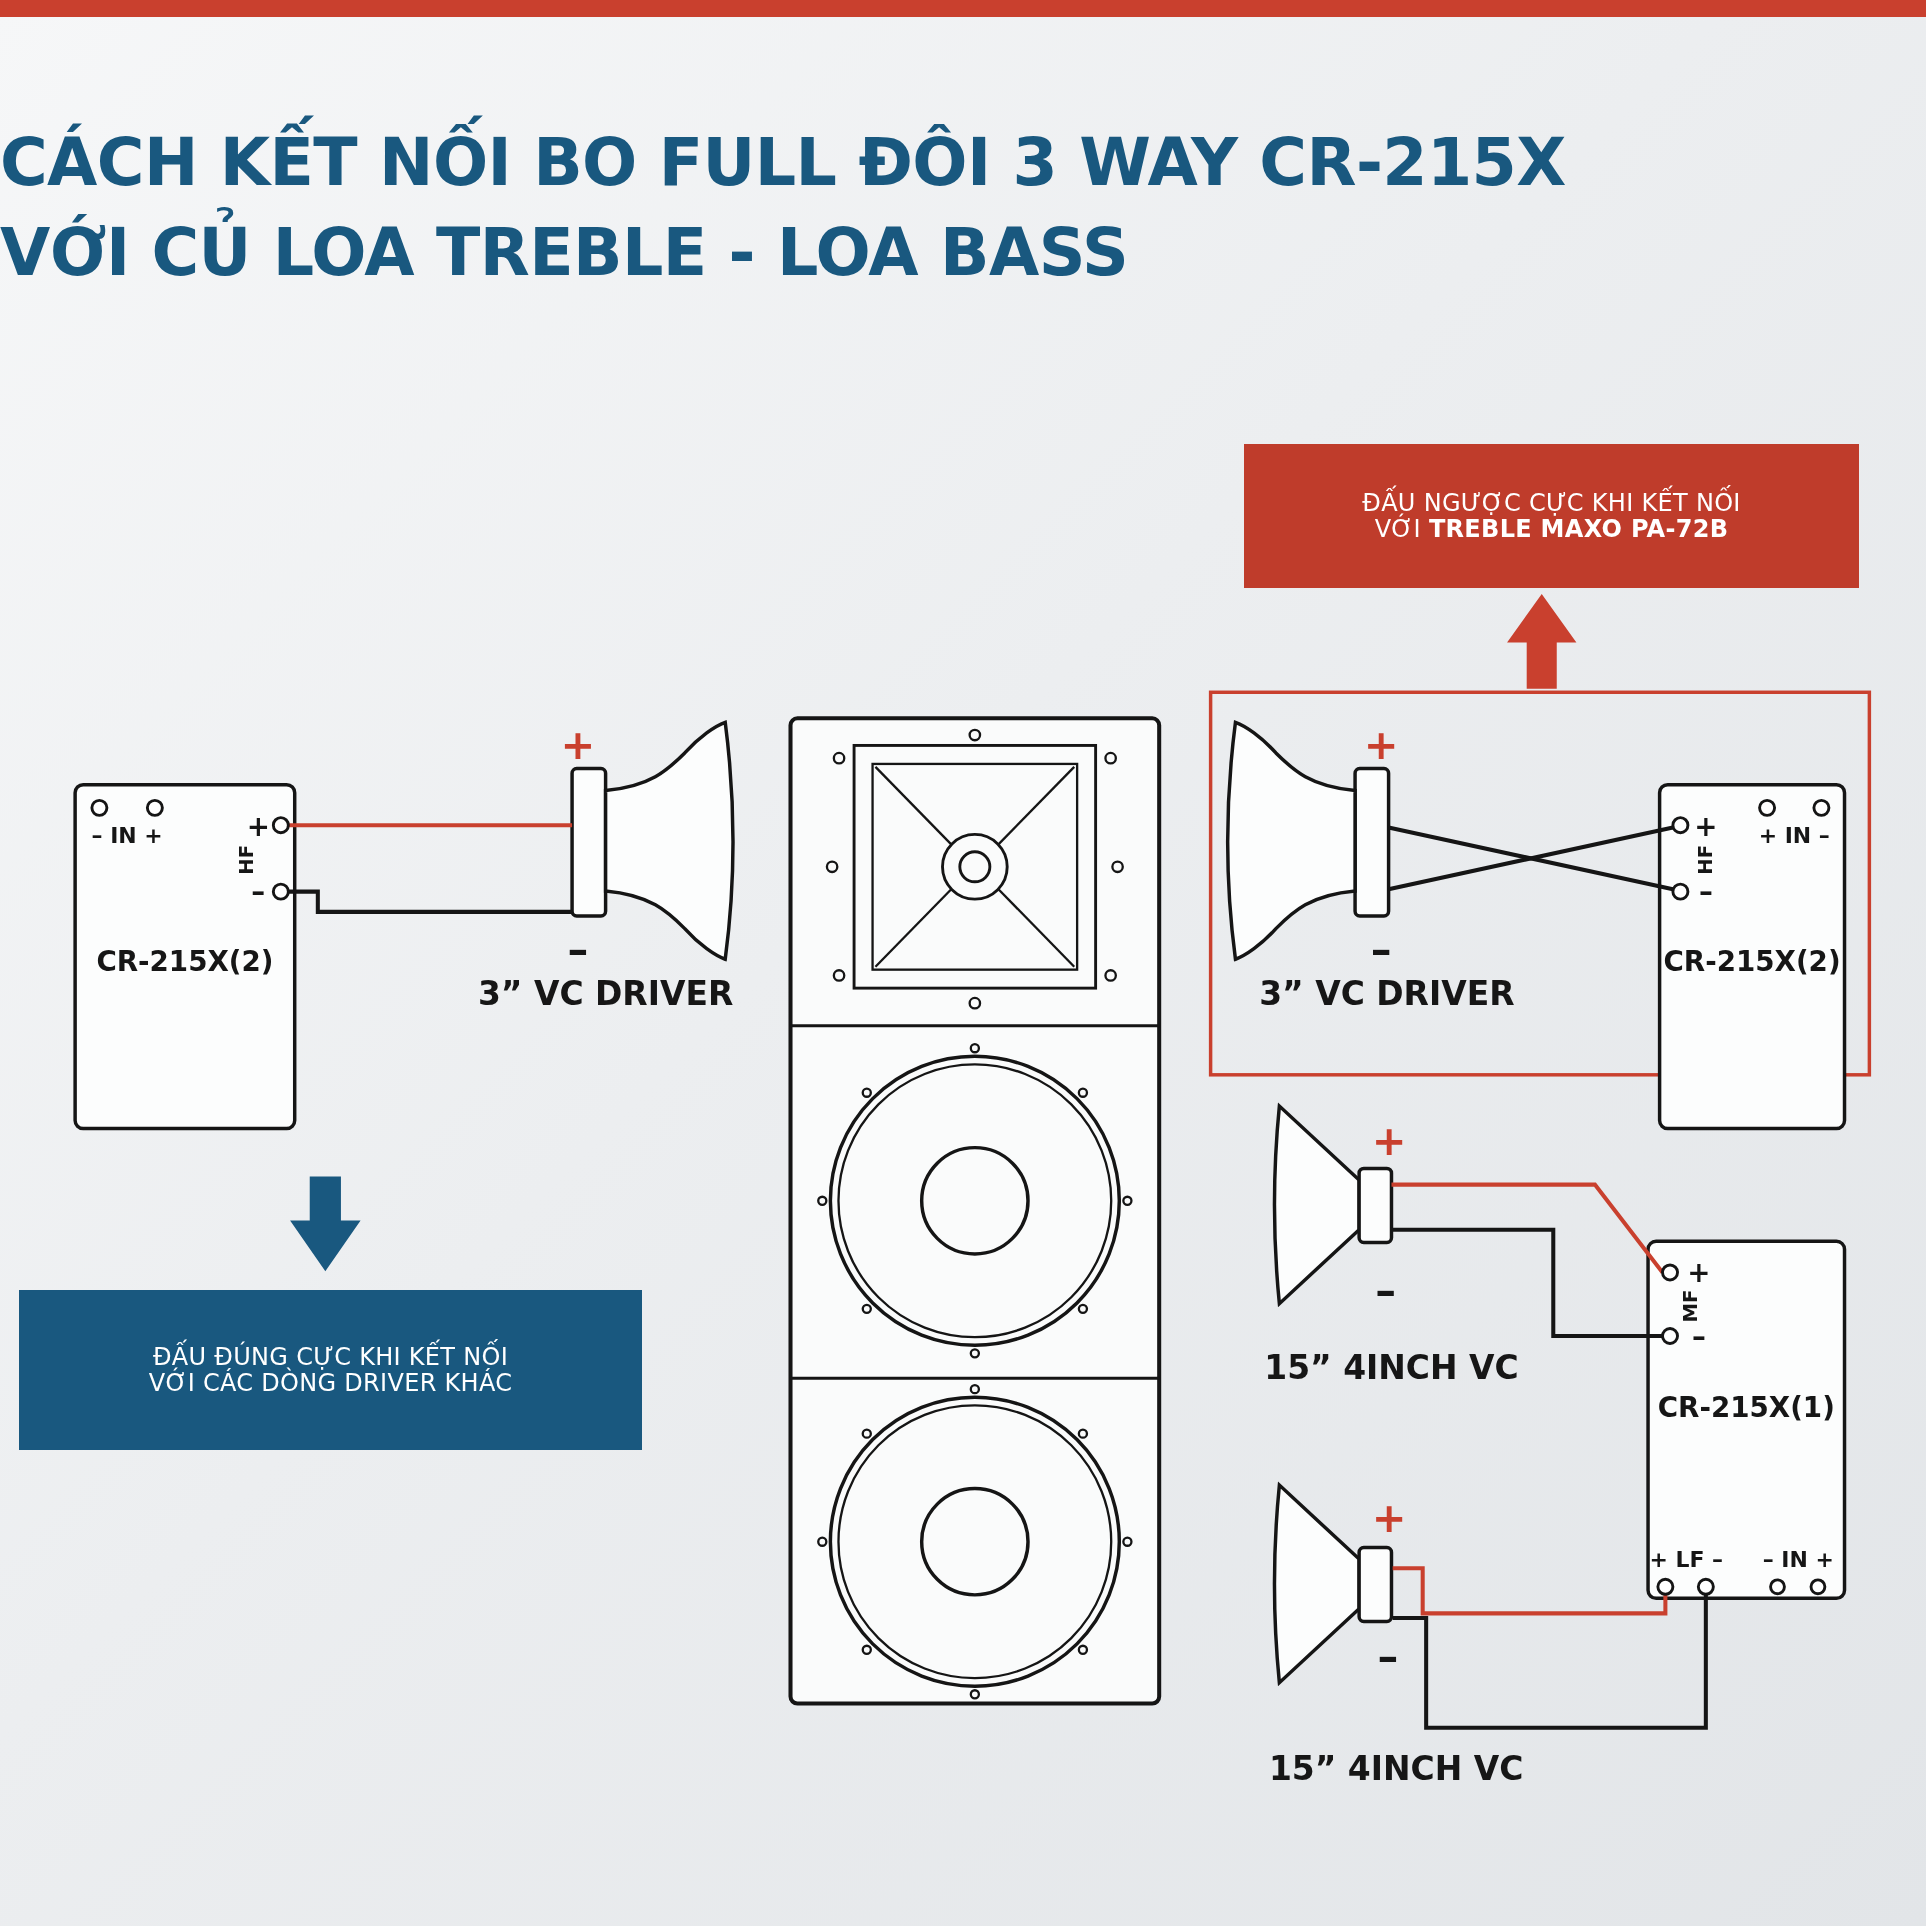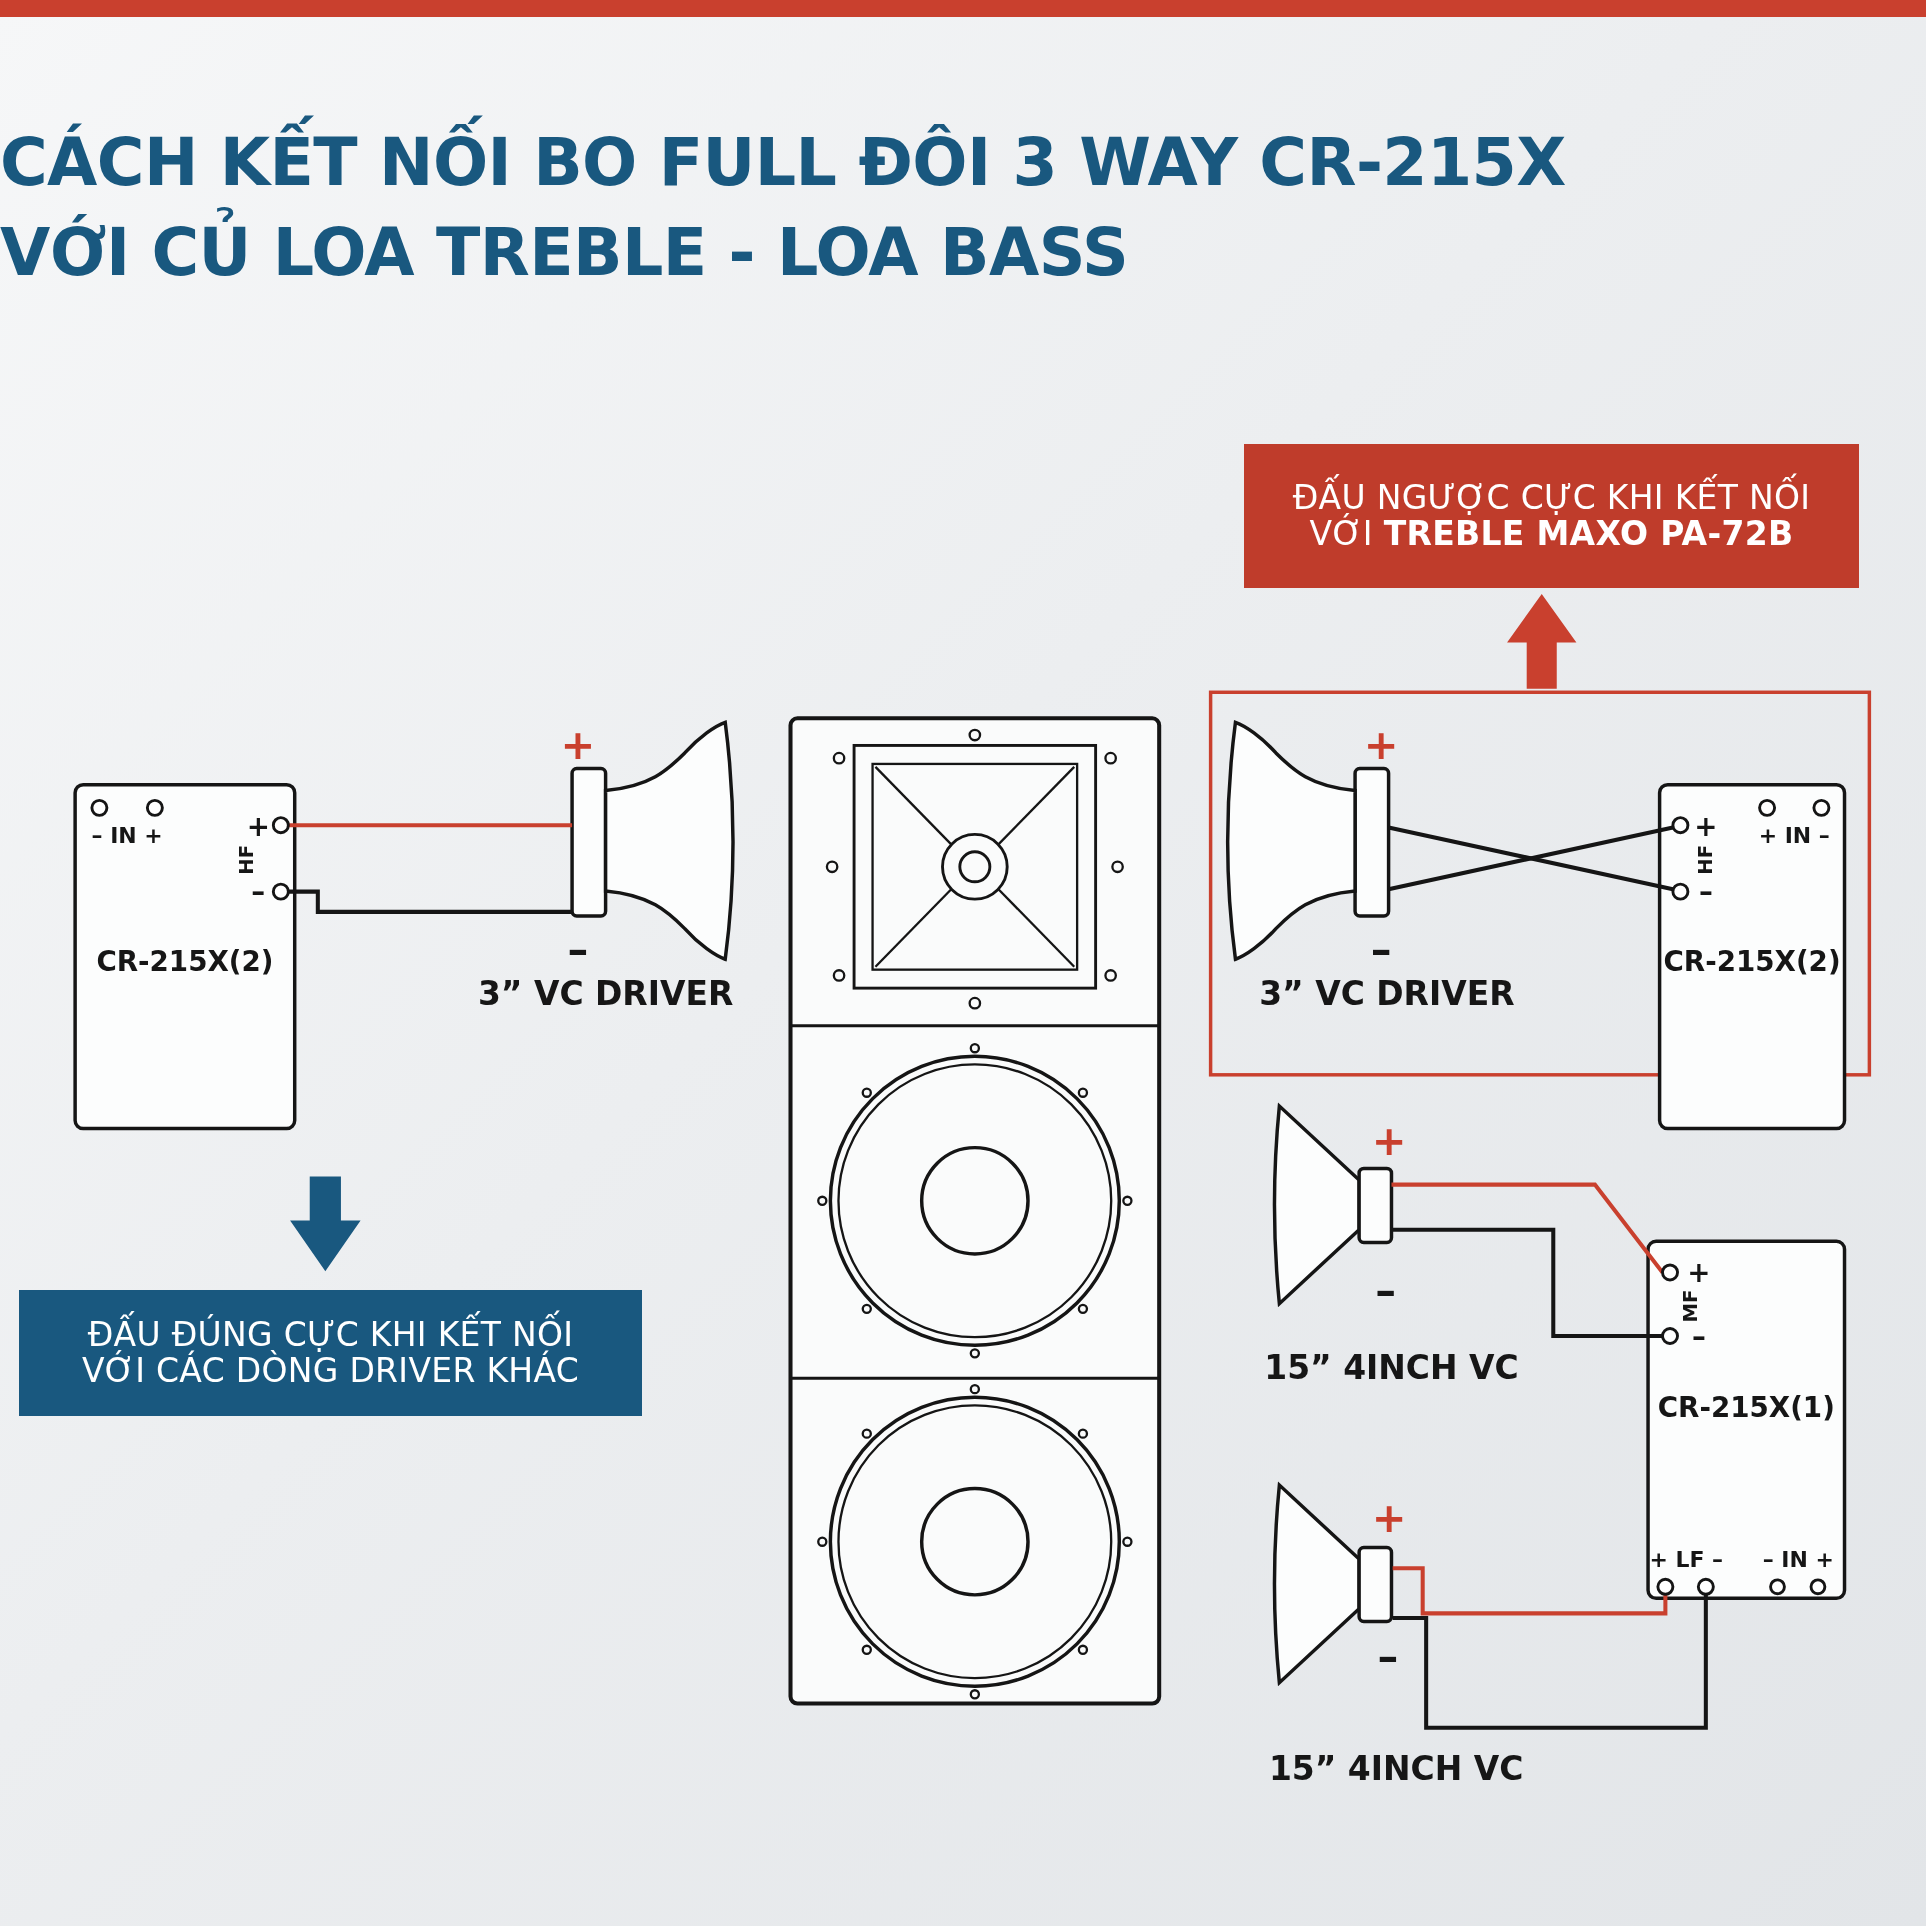--- a/index.html
+++ b/index.html
@@ -8,25 +8,25 @@
     background:linear-gradient(135deg,#f6f7f8 0%,#eceef0 45%,#e2e5e8 100%);
     font-family:"DejaVu Sans",sans-serif;
   }
   .topbar{position:absolute;top:0;left:0;width:100%;height:17.3px;background:#c9402e;}
   .title{
     position:absolute;top:118px;left:0;width:100%;text-align:left;
     color:#19587f;font-weight:bold;font-size:65px;line-height:1.38;letter-spacing:-0.6px;
   }
   .callout{
     position:absolute;color:#ffffff;text-align:center;display:flex;flex-direction:column;
-    justify-content:center;gap:0;font-size:33px;letter-spacing:0.3px;line-height:1.1;
+    justify-content:center;gap:0;font-size:24px;letter-spacing:0.3px;line-height:1.1;
   }
   .callout .b{font-weight:bold;}
   .callout.red{left:1244px;top:444px;width:615px;height:144px;background:#bf3c2b;}
-  .callout.blue{left:19px;top:1290px;width:623px;height:126px;background:#19587f;}
+  .callout.blue{left:19px;top:1290px;width:623px;height:160px;background:#19587f;}
   svg.diagram{position:absolute;left:0;top:0;}
   svg text{font-family:"DejaVu Sans",sans-serif;font-weight:bold;fill:#161616;}
   .t36{font-size:34px;}
   .t38{font-size:38px;}
   .t46{font-size:48px;}
   .t50{font-size:48px;}
   .t56{font-size:57px;}
   .sign{font-size:72px;}
   .sign-red{fill:#c9402e;}
   .outline{fill:#fcfdfd;stroke:#151515;stroke-width:6;}

